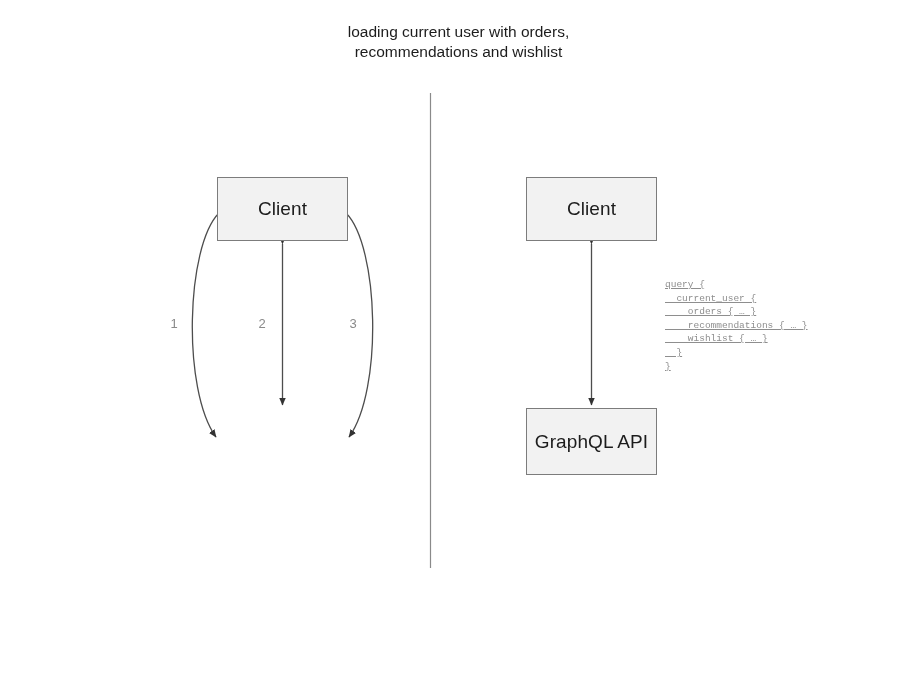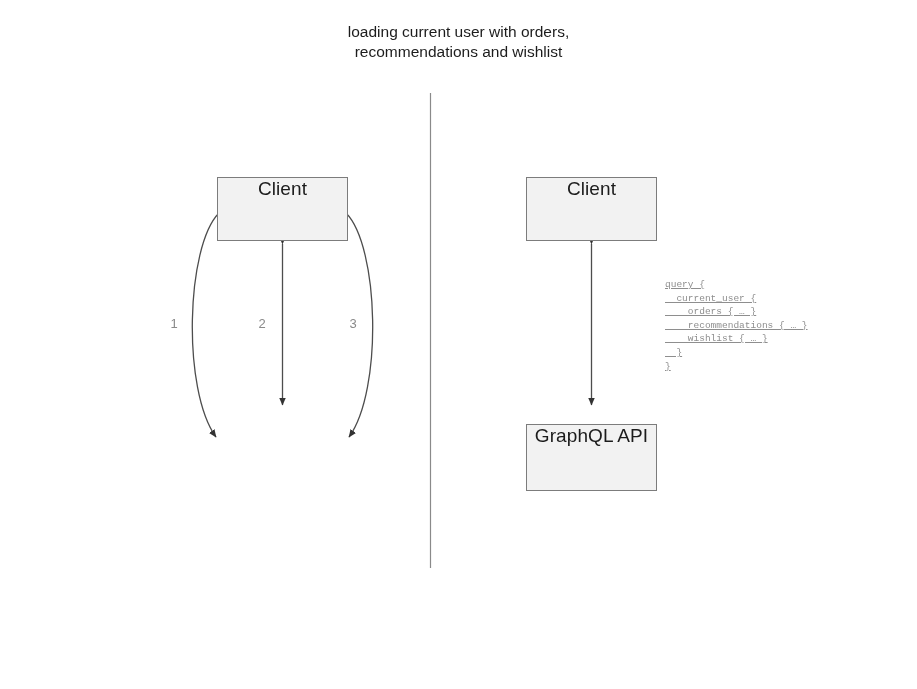--- a/index.html
+++ b/index.html
@@ -38,33 +38,33 @@
     white-space: pre-line;
   }
 
   
   .node {
     position: absolute;
     box-sizing: border-box;
     background: #f2f2f2;
     border: 1px solid #7c7c7c;
     display: flex;
-    align-items: flex-start;
+    align-items: center;
     justify-content: center;
   }
   .node-label {
     font-size: 19px;
     color: #1c1c1c;
     letter-spacing: 0.1px;
   }
 
   #node-client-rest { left: 217px; top: 177px; width: 131px; height: 64px; }
   #node-rest-api    { left: 217px; top: 408px; width: 131px; height: 67px; }
   #node-client-gql  { left: 526px; top: 177px; width: 131px; height: 64px; }
-  #node-graphql-api { left: 526px; top: 424px; width: 131px; height: 67px; }
+  #node-graphql-api { left: 526px; top: 408px; width: 131px; height: 67px; }
 
   
   .mono-block {
     position: absolute;
     font-family: "Liberation Mono", monospace;
     font-size: 9.5px;
     line-height: 13.6px;
     color: #8e8e8e;
     white-space: pre;
   }

